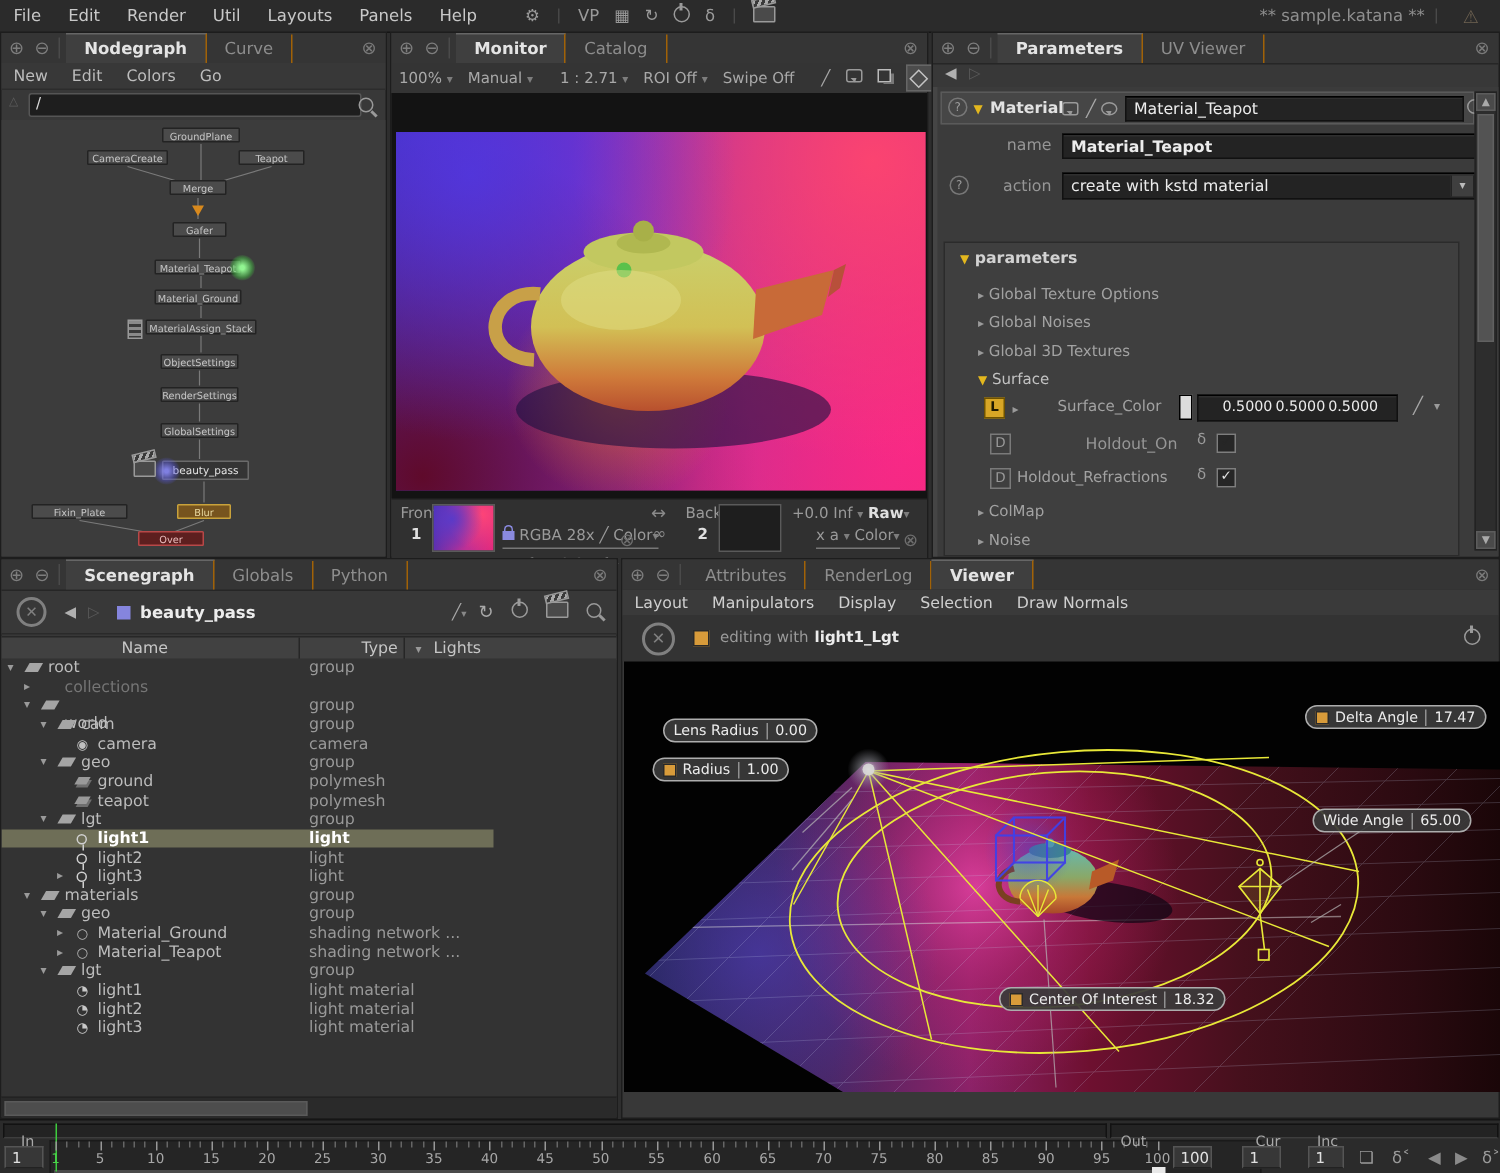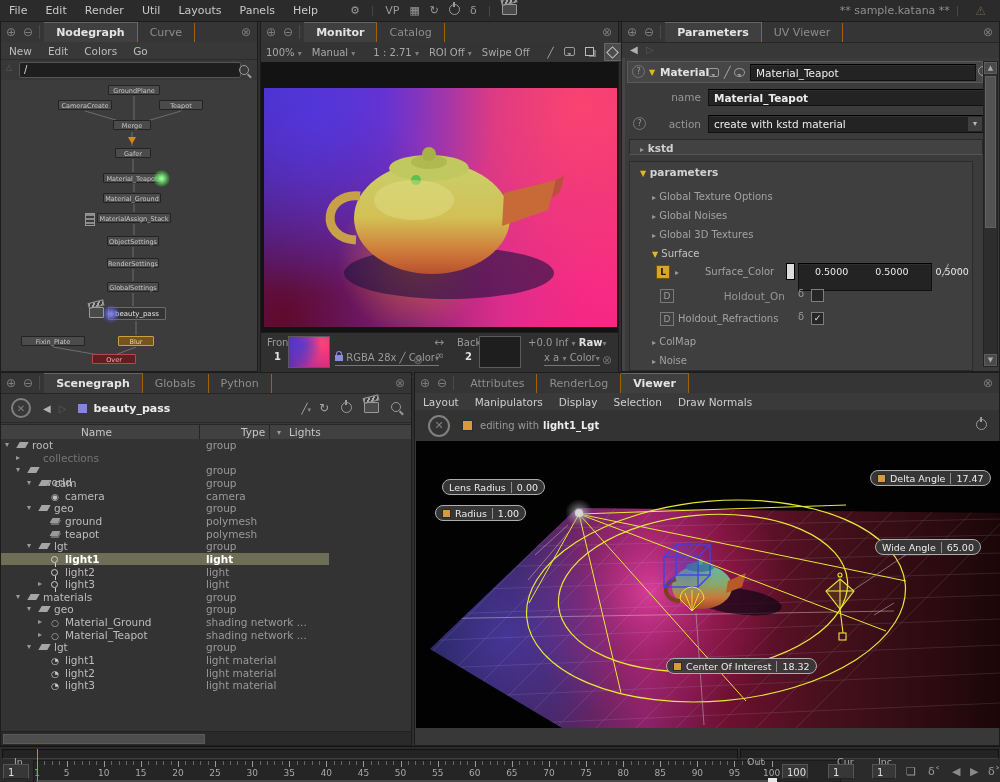--- a/index.html
+++ b/index.html
@@ -320,34 +320,33 @@
       <span class="plabel" style="left:0;top:33px;width:76px;">name</span>
       <div class="pfield" style="left:83px;top:31px;width:276px;height:17px;font-weight:bold;">Material_Teapot</div>
 
       <span class="abs" style="left:8px;top:59px;color:#9a9a9a;border:1px solid #777;border-radius:50%;width:11px;height:11px;text-align:center;line-height:11px;font-size:8px;">?</span>
       <span class="plabel" style="left:0;top:60px;width:76px;">action</span>
       <div class="pfield" style="left:83px;top:57px;width:276px;height:18px;">
         <span>create with kstd material</span>
         <span class="abs" style="right:1px;top:1px;width:14px;height:14px;background:#3f3f3f;border-left:1px solid #222;text-align:center;line-height:14px;font-size:8px;color:#bbb;">▾</span>
       </div>
 
-      <div class="grp" style="top:81px;"><span class="tri-g">▸</span> <span>kstd</span></div>
 
       <div class="abs" style="left:4px;top:103px;width:342px;height:208px;background:#3f3f3f;border:1px solid #2b2b2b;">
         <span class="abs" style="left:10px;top:4px;font-weight:bold;color:#d2d2d2;font-size:10.5px;"><span class="tri-y">▼</span> <span>parameters</span></span>
         <span class="abs" style="left:22px;top:29px;color:#a2a2a2;"><span class="tri-g">▸</span> <span>Global Texture Options</span></span>
         <span class="abs" style="left:22px;top:48px;color:#a2a2a2;"><span class="tri-g">▸</span> <span>Global Noises</span></span>
         <span class="abs" style="left:22px;top:67px;color:#a2a2a2;"><span class="tri-g">▸</span> <span>Global 3D Textures</span></span>
         <span class="abs" style="left:22px;top:86px;color:#c2c2c2;"><span class="tri-y">▼</span> <span>Surface</span></span>
 
         <span class="ybadge" style="left:26px;top:103px;">L</span>
         <span class="abs tri-g" style="left:45px;top:106px;">▸</span>
         <span class="abs" style="left:75px;top:104px;color:#a2a2a2;">Surface_Color</span>
         <span class="abs" style="left:156px;top:101px;width:7px;height:15px;background:#dcdcdc;border:1px solid #000;"></span>
-        <div class="pfield" style="left:168px;top:101px;width:134px;height:28px;font-size:9.5px;line-height:15px;display:flex;gap:27px;padding-left:16px;">
+        <div class="pfield" style="left:168px;top:101px;width:134px;height:18px;font-size:9.5px;line-height:15px;display:flex;gap:2px;padding-left:16px;">
           <span>0.5000</span>
           <span>0.5000</span>
           <span>0.5000</span>
         </div>
         <span class="abs slash" style="left:312px;top:102px;">╱</span>
         <span class="abs" style="left:326px;top:104px;color:#9a9a9a;font-size:8px;">▾</span>
 
         <span class="dbadge" style="left:30px;top:127px;">D</span>
         <span class="plabel" style="left:60px;top:128px;width:95px;">Holdout_On</span>
         <span class="abs" style="left:168px;top:126px;color:#9a9a9a;">δ</span>

